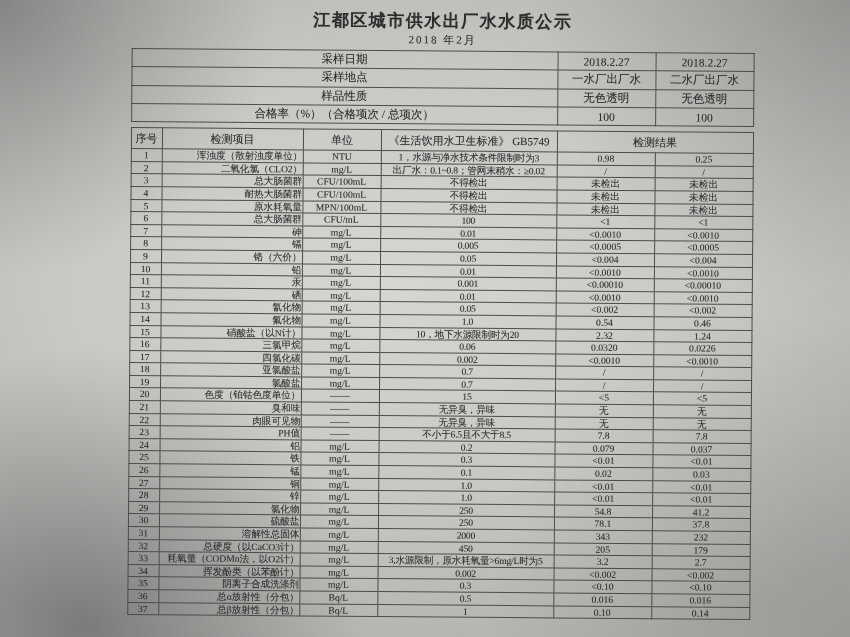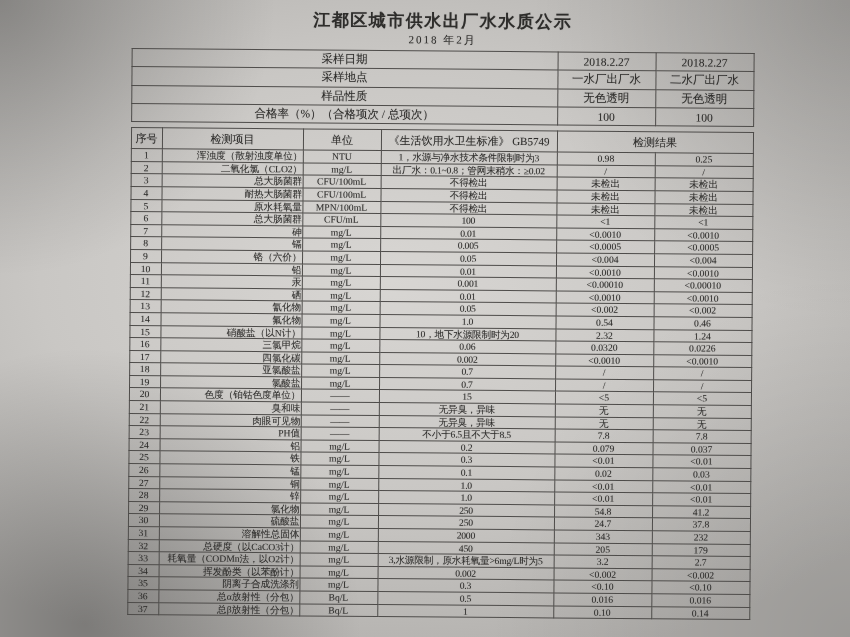--- a/index.html
+++ b/index.html
@@ -336,21 +336,21 @@
           <td class="c2">mg/L</td>
           <td class="c3">250</td>
           <td class="c4">54.8</td>
           <td class="c5">41.2</td>
         </tr>
         <tr>
           <td class="c0">30</td>
           <td class="c1">硫酸盐</td>
           <td class="c2">mg/L</td>
           <td class="c3">250</td>
-          <td class="c4">24.7</td>
+          <td class="c4">78.1</td>
           <td class="c5">37.8</td>
         </tr>
         <tr>
           <td class="c0">31</td>
           <td class="c1">溶解性总固体</td>
           <td class="c2">mg/L</td>
           <td class="c3">2000</td>
           <td class="c4">343</td>
           <td class="c5">232</td>
         </tr>

